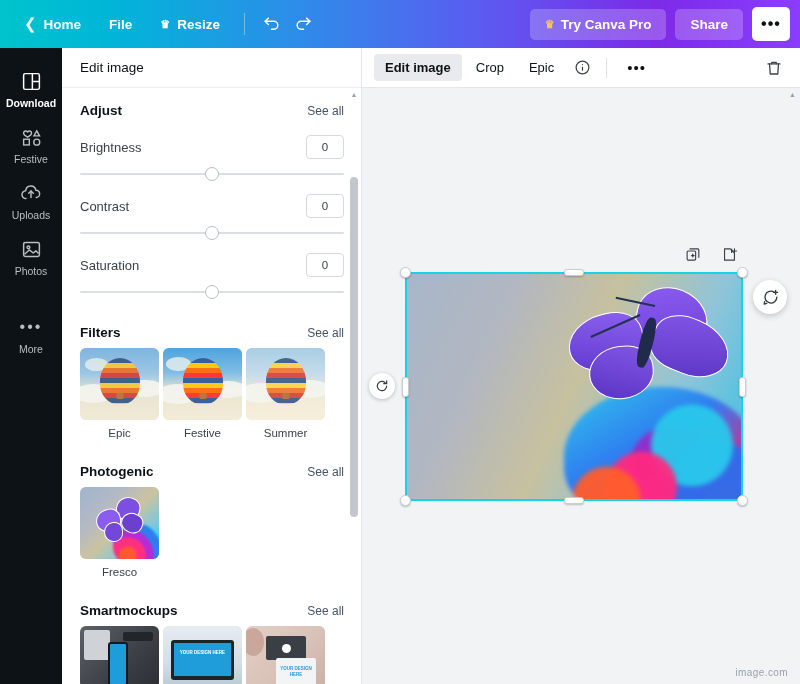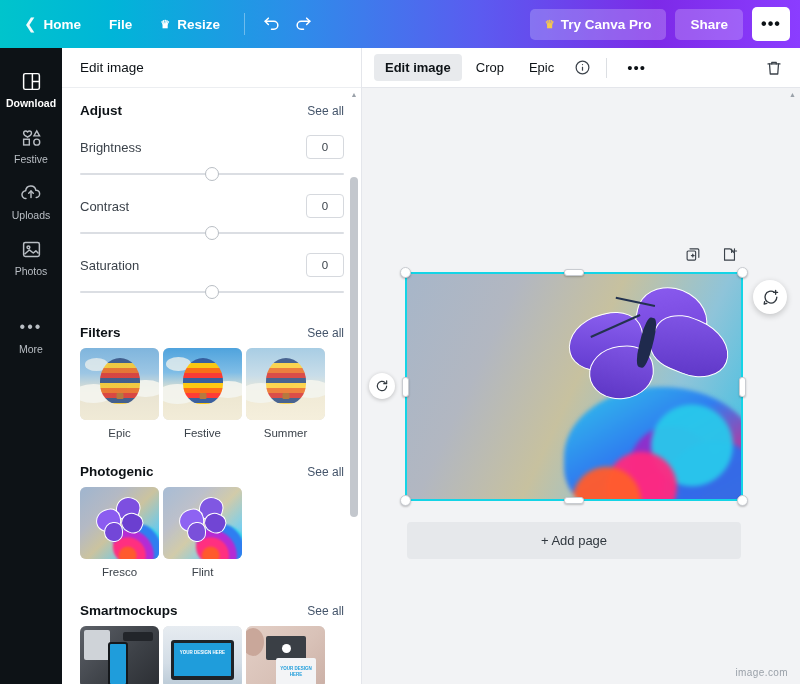--- a/index.html
+++ b/index.html
@@ -472,31 +472,20 @@
           <div class="thumb">
             <div class="bfbg"></div>
               <div class="bfblob"></div>
             <div class="wing" style="left:46%;top:14%;width:30%;height:34%;background:#7d4fe0;transform:rotate(14deg);border:1px solid #fff"></div>
             <div class="wing" style="left:20%;top:30%;width:32%;height:32%;background:#8b5cf0;transform:rotate(-12deg);border:1px solid #fff"></div>
             <div class="wing" style="left:30%;top:48%;width:24%;height:28%;background:#7347d8;transform:rotate(-4deg);border:1px solid #fff"></div>
             <div class="wing" style="left:52%;top:36%;width:28%;height:28%;background:#6b3fd0;transform:rotate(24deg);border:1px solid #fff"></div>
           </div>
           <div class="thumb-cap">Fresco</div>
         </div>
-        <div class="thumb-cell">
-          <div class="thumb">
-            <div class="bfbg" style="filter:saturate(.9) brightness(1.04)"></div>
-              <div class="bfblob"></div>
-            <div class="wing" style="left:46%;top:14%;width:30%;height:34%;background:#8057e2;transform:rotate(14deg);border:1px solid #fff"></div>
-            <div class="wing" style="left:20%;top:30%;width:32%;height:32%;background:#8e63f2;transform:rotate(-12deg);border:1px solid #fff"></div>
-            <div class="wing" style="left:30%;top:48%;width:24%;height:28%;background:#7a50da;transform:rotate(-4deg);border:1px solid #fff"></div>
-            <div class="wing" style="left:52%;top:36%;width:28%;height:28%;background:#7145d4;transform:rotate(24deg);border:1px solid #fff"></div>
-          </div>
-          <div class="thumb-cap">Flint</div>
-        </div>
       </div>
 
       <div class="sec-head" style="padding-top:24px">
         <span class="sec-title">Smartmockups</span>
         <span class="see-all">See all</span>
       </div>
       <div class="thumbs">
         <div class="thumb-cell">
           <div class="thumb" style="height:62px">
             <div class="sm-thumb" style="background:linear-gradient(135deg,#5d6168 0%,#3e4248 55%,#2b2e33 100%)"></div>
@@ -612,21 +601,20 @@
       <div class="cmt-btn">
         <svg width="19" height="19" viewBox="0 0 24 24" fill="none" stroke="#31383f" stroke-width="1.7" stroke-linecap="round" stroke-linejoin="round">
           <path d="M20 11.5a7.5 7.5 0 1 1-3.2-6.1"></path>
           <path d="M4.6 17.2 4 20.3l3.3-.8"></path>
           <line x1="18.5" y1="3.2" x2="18.5" y2="8"></line>
             <line x1="16.1" y1="5.6" x2="20.9" y2="5.6"></line>
         </svg>
       </div>
     </div>
 
-    <div class="addpage">+ Add page</div>
 
     <div class="canvas-scroll">
       <div class="cs-up">▲</div>
     </div>
 
     <div class="wm">image.com</div>
   </div>
 
 </div>
 

